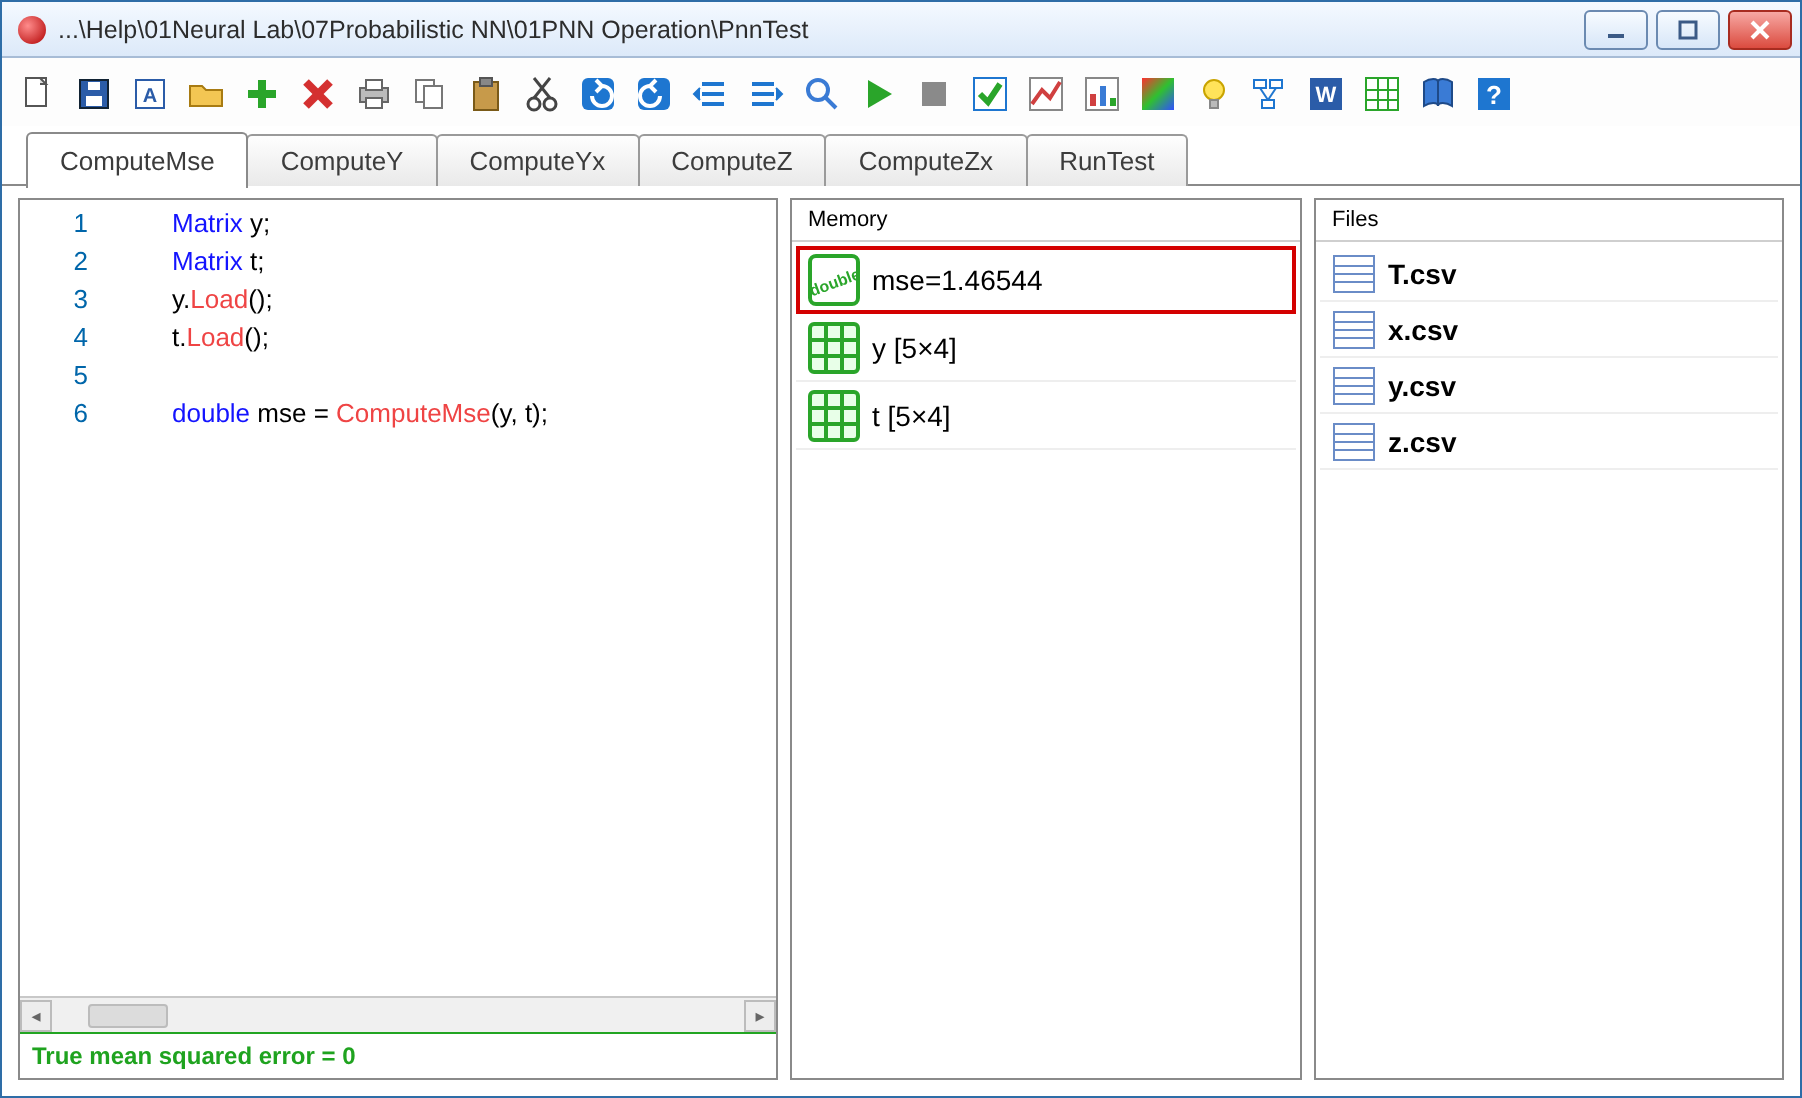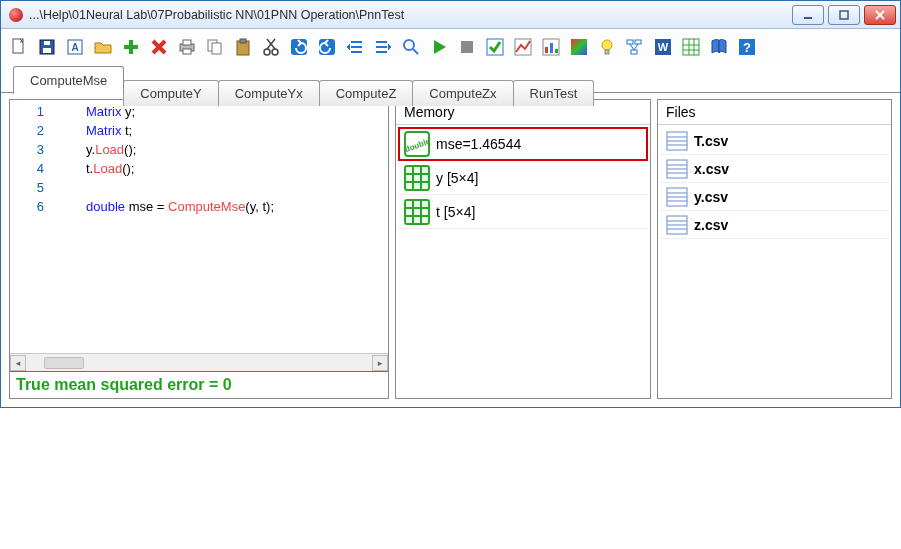--- a/index.html
+++ b/index.html
@@ -6,21 +6,21 @@
   body {
     font-family: "Segoe UI", Tahoma, sans-serif;
     font-size: 13px;
     background: #fff;
     width: 901px;
     height: 549px;
     overflow: hidden;
   }
   .window {
     width: 901px;
-    height: 408px;
+    height: 549px;
     border: 1px solid #2e6da7;
     background: #fff;
     display: flex;
     flex-direction: column;
   }
   
   .titlebar {
     height: 28px;
     background: linear-gradient(to bottom, #f4f9ff, #dce9f9);
     border-bottom: 1px solid #a7bcd6;
@@ -86,21 +86,21 @@
     padding: 5px 16px 5px 16px;
     border: 1px solid #9a9a9a;
     border-bottom: none;
     background: linear-gradient(to bottom, #fefefe, #e9e9e9);
     color: #3c3c3c;
     font-size: 13px;
     margin-right: -1px;
     border-top-left-radius: 3px;
     border-top-right-radius: 3px;
     position: relative;
-    top: 13px;
+    top: 0;
   }
   .tab.active {
     background: #fff;
     border-color: #8a8a8a;
     z-index: 2;
     top: 1px;
     padding-top: 6px;
     padding-bottom: 6px;
   }
   .tab-underline {
@@ -178,28 +178,28 @@
     display: flex; align-items: center; justify-content: center;
     font-size: 9px; color: #666;
   }
   .hscroll .spacer { flex: 1; }
 
   .status-line {
     border-top: 1px solid #22a522;
     padding: 4px 6px;
     color: #1fa31f;
     font-weight: 700;
-    font-size: 16px;
+    font-size: 12px;
     font-family: Verdana, "Segoe UI", sans-serif;
   }
 
   
   .panel-header {
     padding: 4px 8px 4px 8px;
-    font-size: 14px;
+    font-size: 11px;
     color: #000;
     border-bottom: 1px solid #cfcfcf;
     background: #fff;
   }
   .list-body {
     padding: 2px 2px;
   }
   .list-row {
     display: flex;
     align-items: center;

